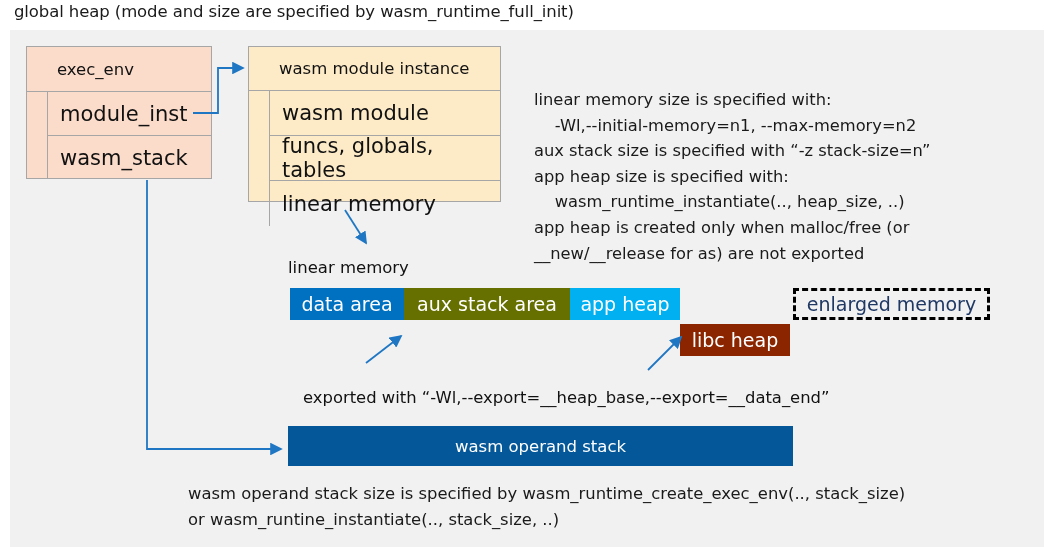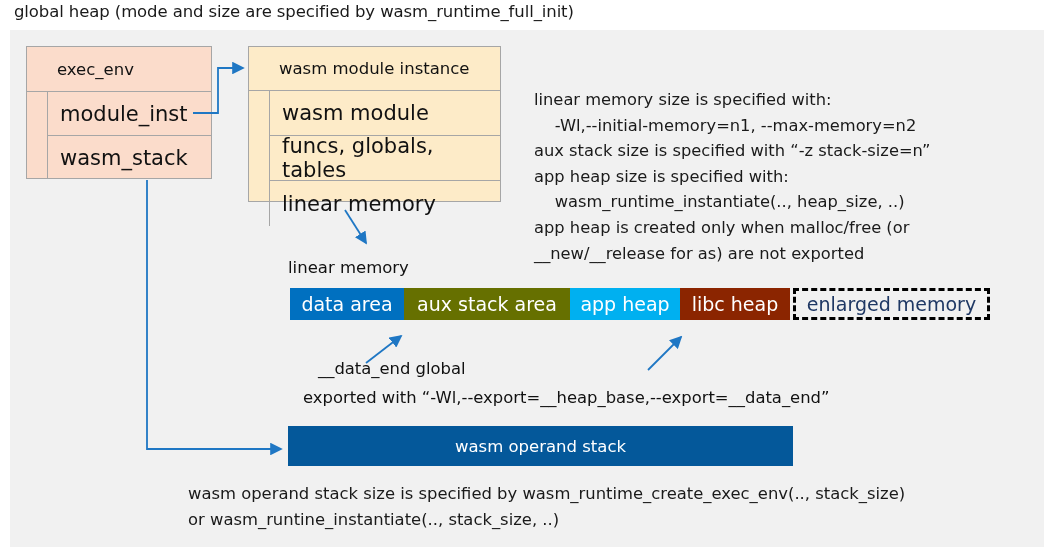--- a/index.html
+++ b/index.html
@@ -207,25 +207,24 @@
     wasm_runtime_instantiate(.., heap_size, ..)
 app heap is created only when malloc/free (or
 __new/__release for as) are not exported</div>
 
   <div id="linmem-label">linear memory</div>
 
   <div id="membar" style="width: 700px;">
     <div class="seg" id="seg-0" style="left: 0px; width: 114px; background: rgb(0, 112, 192);">data area</div>
     <div class="seg" id="seg-1" style="left: 114px; width: 166px; background: rgb(102, 112, 0);">aux stack area</div>
     <div class="seg" id="seg-2" style="left: 280px; width: 110px; background: rgb(0, 176, 240);">app heap</div>
-    <div class="seg" id="seg-3" style="left: 390px; width: 110px; background: rgb(139, 37, 0);">libc heap</div>
+    <div class="seg" id="seg-3" style="left: 390px; width: 110px; background: rgb(139, 37, 0); margin-top: 36px;">libc heap</div>
     <div class="seg dashed" id="seg-4" style="left: 503px; width: 197px;">enlarged memory</div>
   </div>
 
-  <div class="ann" id="ann-data-end">__data_end global</div>
   <div class="ann" id="ann-exported">exported with “-Wl,--export=__heap_base,--export=__data_end”</div>
 
   <div id="opstack">wasm operand stack</div>
   <div id="bottom-note">wasm operand stack size is specified by wasm_runtime_create_exec_env(.., stack_size)
 or wasm_runtine_instantiate(.., stack_size, ..)</div>
 
   <svg id="wires" viewBox="0 0 1054 547" xmlns="http://www.w3.org/2000/svg">
     <defs>
       <marker id="ah" markerWidth="7" markerHeight="7" refX="6" refY="3.5" orient="auto" markerUnits="strokeWidth">
         <path d="M0,0 L7,3.5 L0,7 z" fill="#1f77c4"></path>

